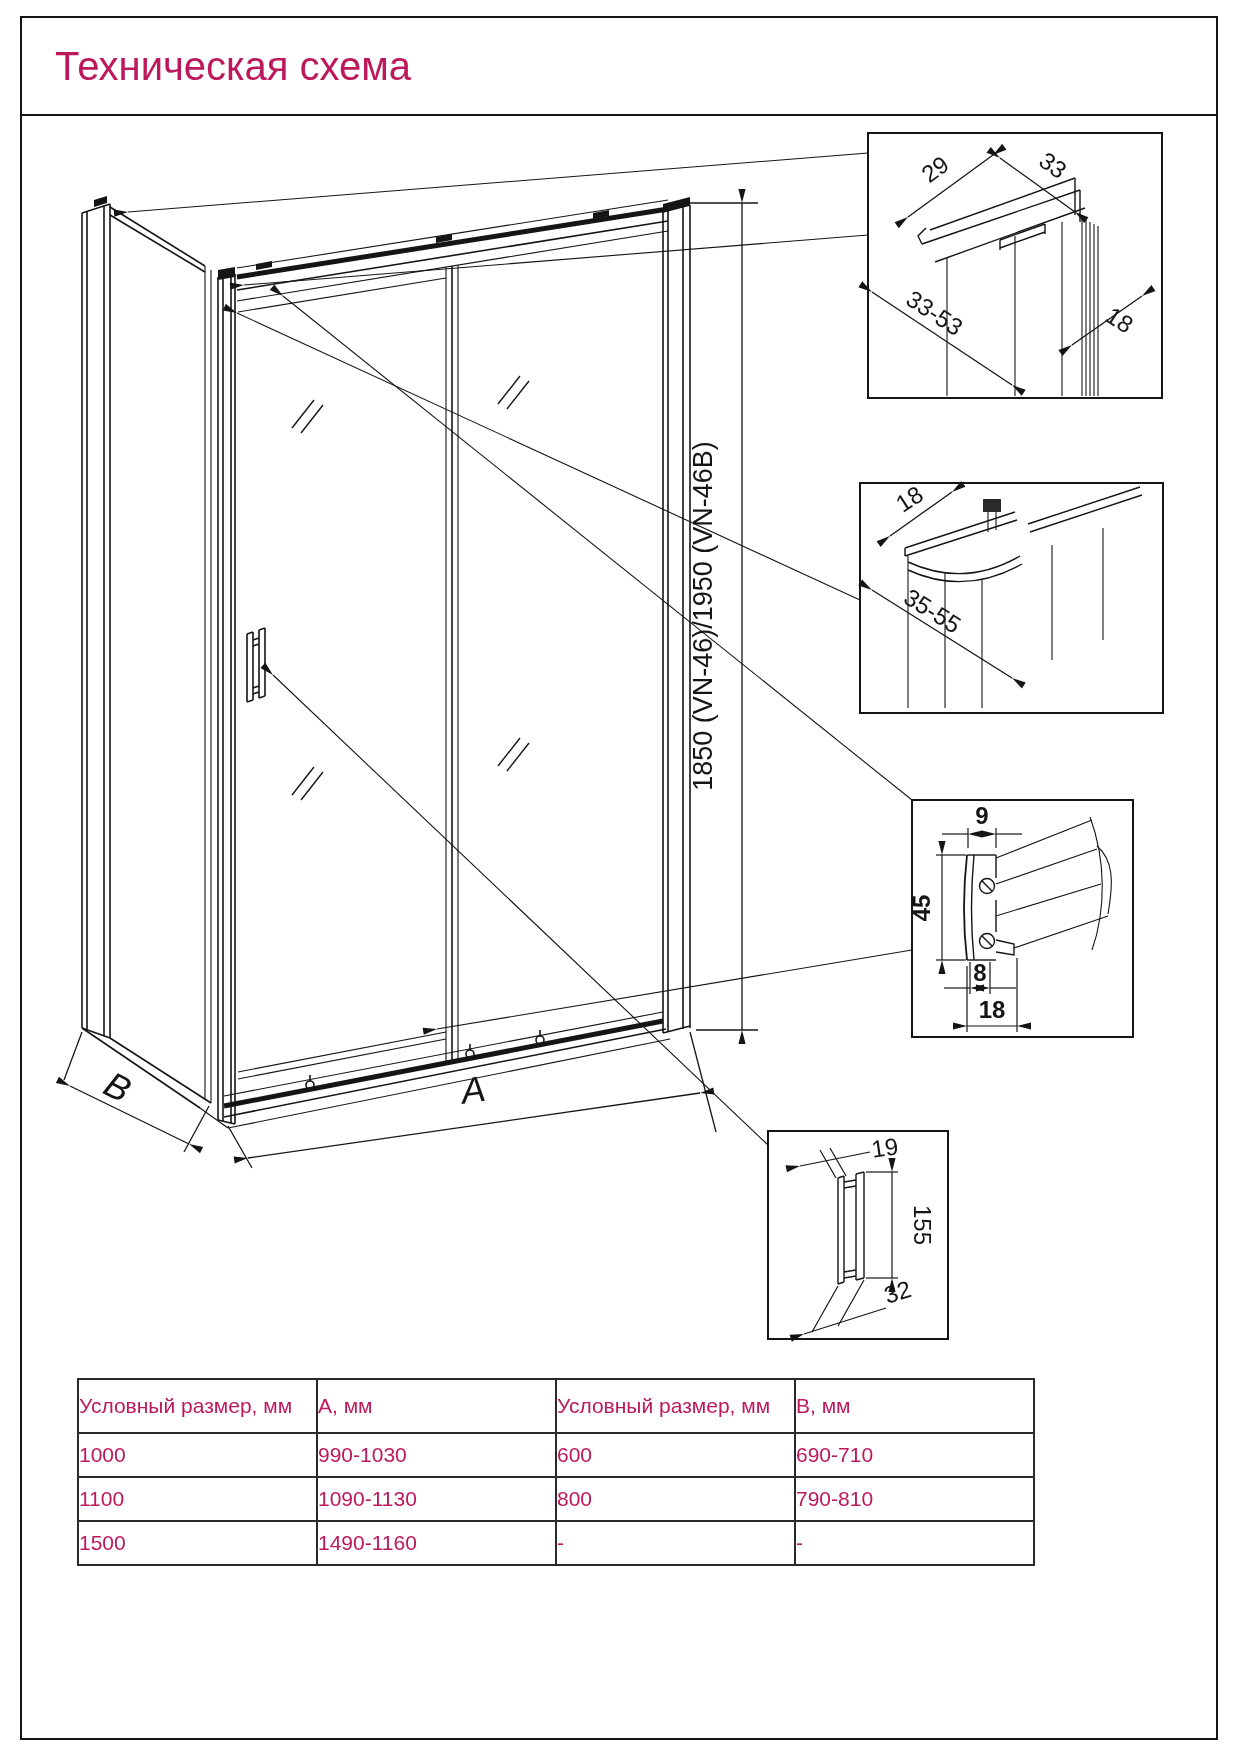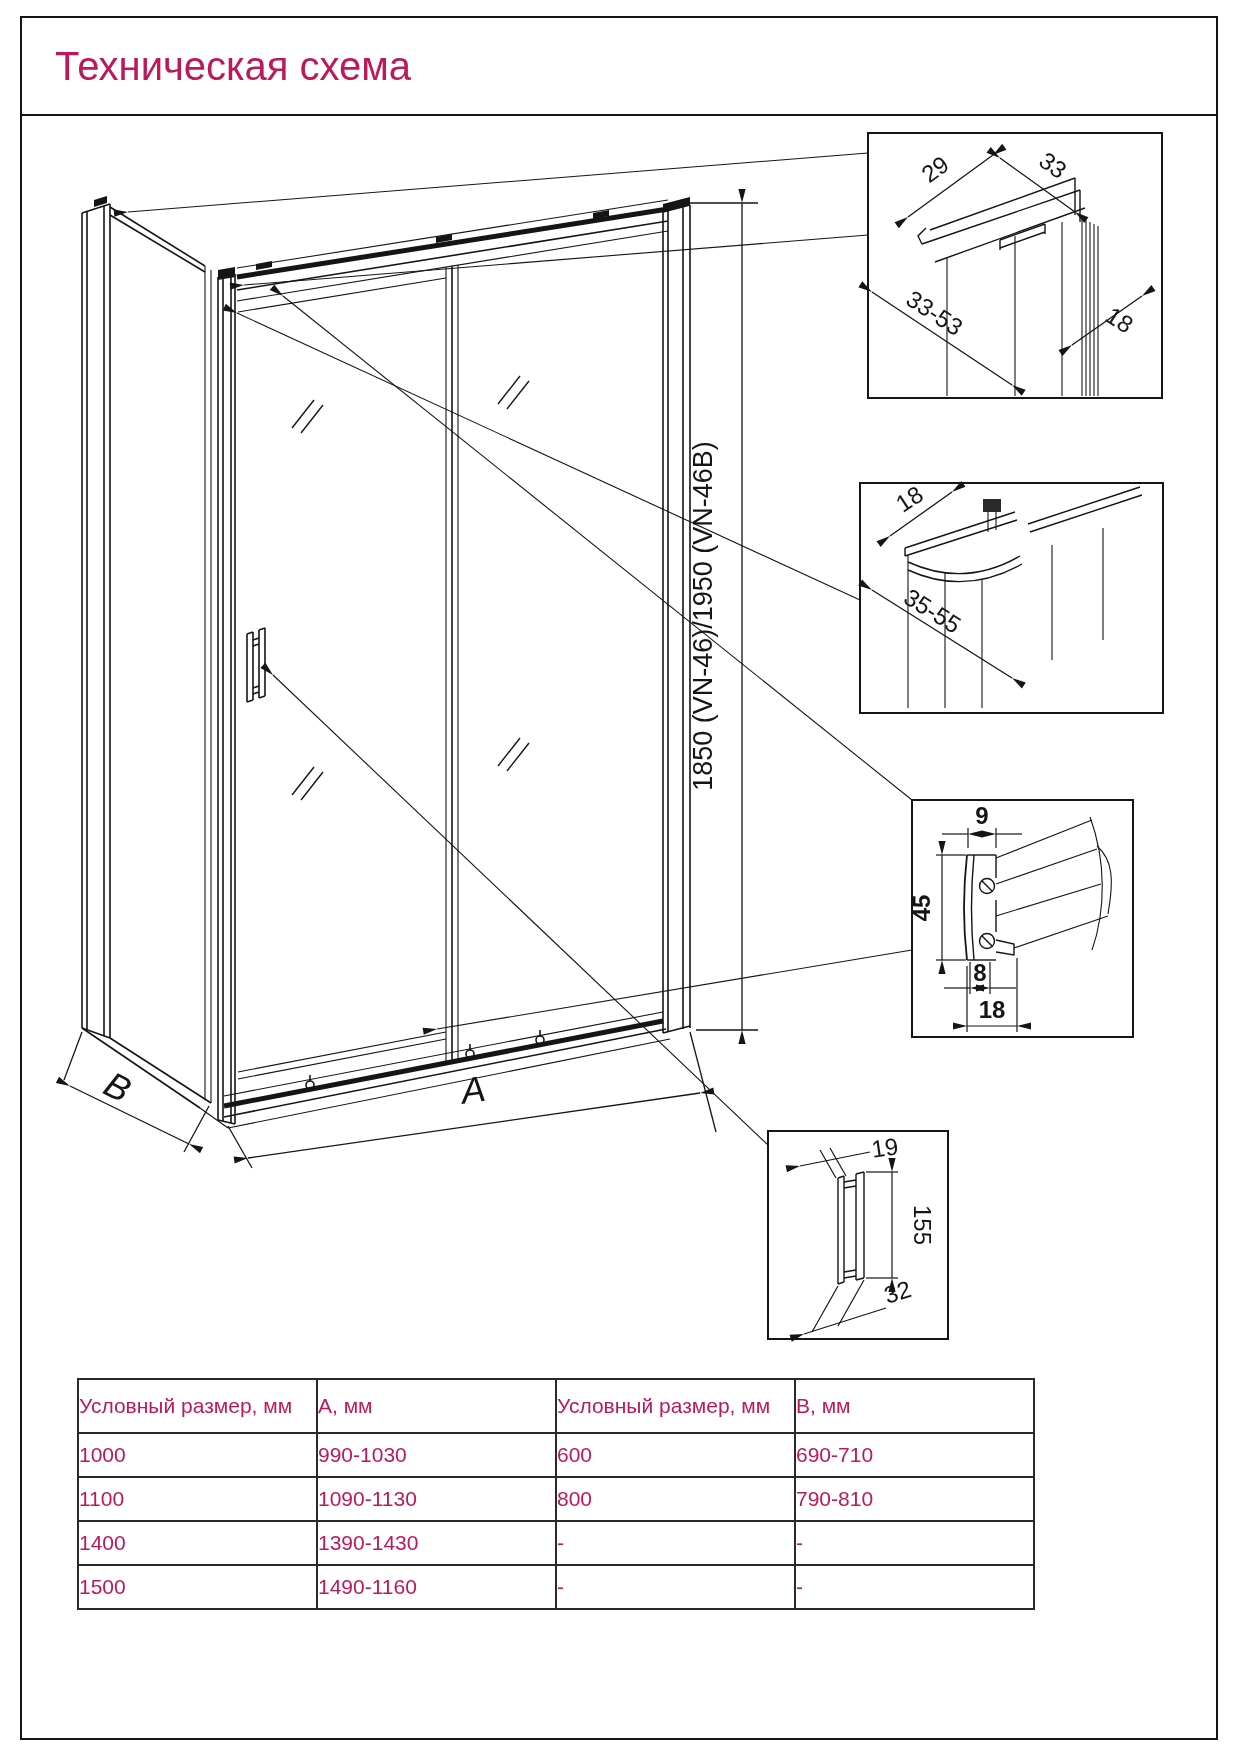--- a/index.html
+++ b/index.html
@@ -320,26 +320,20 @@
       <td>600</td>
       <td>690-710</td>
     </tr>
     <tr>
       <td>1100</td>
       <td>1090-1130</td>
       <td>800</td>
       <td>790-810</td>
     </tr>
     <tr>
-      <td>1400</td>
-      <td>1390-1430</td>
-      <td>-</td>
-      <td>-</td>
-    </tr>
-    <tr>
       <td>1500</td>
       <td>1490-1160</td>
       <td>-</td>
       <td>-</td>
     </tr>
   </tbody>
     </table>
 </div>
 
 </body></html>

